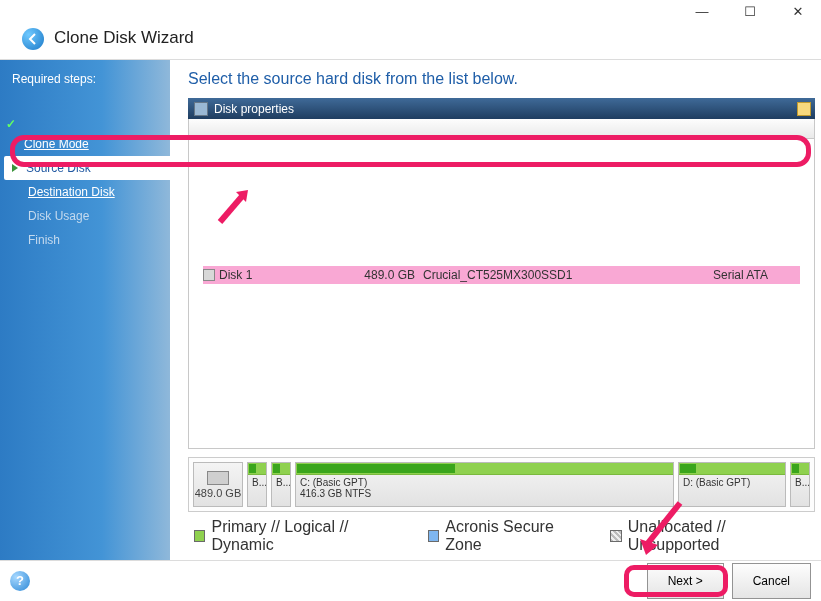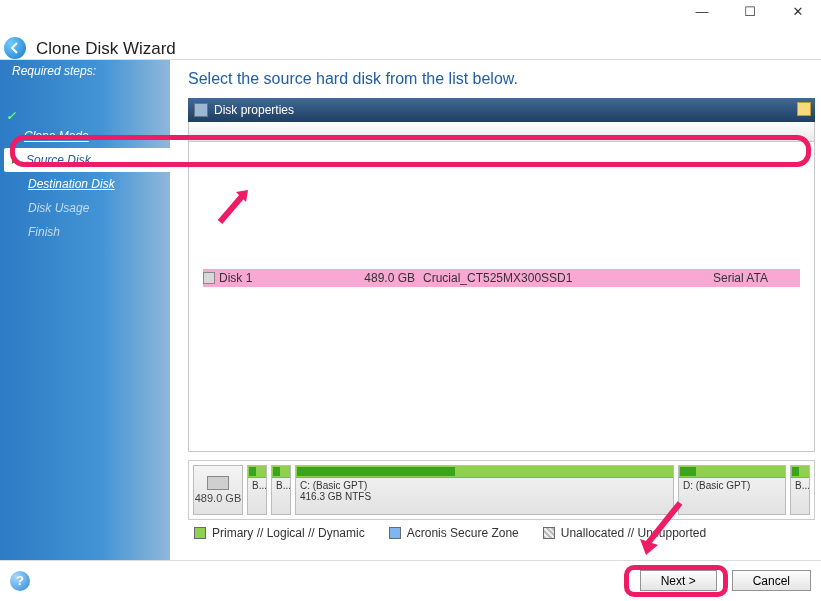--- a/index.html
+++ b/index.html
@@ -1,23 +1,23 @@
 <!DOCTYPE html>
 <html><head>
   <meta charset="utf-8">
   <style>
     * { margin: 0; padding: 0; box-sizing: border-box; font-family: "Segoe UI", Tahoma, sans-serif; }
     body { width: 821px; height: 601px; background: #fff; position: relative; overflow: hidden; }
     .titlebar { height: 28px; display: flex; justify-content: flex-end; align-items: flex-start; padding: 4px 8px 0 0; gap: 18px; }
     .titlebar span { width: 30px; text-align: center; color: #333; font-size: 13px; cursor: default; }
-    .header { height: 32px; display: flex; align-items: flex-end; padding-left: 4px; gap: 10px; border-bottom: 1px solid #dcdcdc; }
+    .header { height: 32px; display: flex; align-items: flex-start; padding-left: 22px; gap: 10px; border-bottom: 1px solid #dcdcdc; }
     .back-btn { width: 22px; height: 22px; border-radius: 50%; background: radial-gradient(circle at 30% 30%, #6fc9ff, #1b79c8); display: flex; align-items: center; justify-content: center; color: #fff; font-size: 14px; }
     .wizard-title { font-size: 17px; color: #222; }
     .body { display: flex; height: 500px; }
-    .sidebar { width: 170px; background: linear-gradient(to right, #2d7bc4, #4394d6 60%, #8fb8da); color: #fff; font-size: 12px; position: relative; font-style: italic; }
+    .sidebar { width: 170px; background: linear-gradient(to right, #2d7bc4, #4394d6 60%, #8fb8da); color: #fff; padding-top: 8px; font-size: 12px; position: relative; }
     .sidebar-heading { padding: 4px 12px 6px; font-size: 12px; }
     .step { padding: 5px 10px 5px 18px; display: flex; align-items: center; gap: 6px; cursor: default; }
     .step.completed::before { content: "✓"; color: #63ff63; font-weight: bold; margin-left: -12px; width: 12px; }
     .step.completed .step-label { text-decoration: underline; margin-top: 40px; }
     .step.current { background: #fff; color: #2259a2; border-radius: 2px 0 0 2px; margin-left: 4px; padding-left: 8px; }
     .step.current::before { content: ""; display: inline-block; width: 0; height: 0; border-left: 6px solid #3a953a; border-top: 4px solid transparent; border-bottom: 4px solid transparent; margin-right: 2px; }
     .step.pending-link .step-label { text-decoration: underline; }
     .step.disabled { color: #c3d9ee; }
     .main { flex: 1; background: #fff; display: flex; flex-direction: column; position: relative; padding-left: 14px; }
     .main-title { color: #1f5ea8; font-size: 16px; padding: 10px 8px 10px 4px; }
@@ -31,30 +31,30 @@
     .disk-row .disk-icon { display: inline-block; width: 12px; height: 12px; background: #d8d8d8; border: 1px solid #888; margin-right: 4px; vertical-align: -2px; }
     .cap-cell { text-align: right; padding-right: 8px; }
     .arrow1 { position: absolute; left: 216px; top: 186px; pointer-events: none; }
     .disk-map-wrap { margin: 8px 6px 0 4px; height: 60px; display: flex; gap: 4px; font-size: 11px; border: 1px solid #ccc; background: #fdfdfd; padding: 4px; }
     .map-label { width: 50px; display: flex; flex-direction: column; justify-content: center; align-items: center; color: #444; border: 1px solid #bbb; background: linear-gradient(to bottom, #f4f4f4, #e2e2e2); }
     .map-hdd-icon { width: 22px; height: 14px; background: #cfcfcf; border: 1px solid #888; margin-bottom: 2px; }
     .map-part { border: 1px solid #bbb; background: linear-gradient(to bottom, #f4f4f4, #e2e2e2); display: flex; flex-direction: column; overflow: hidden; }
     .map-part .bar { height: 12px; background: #8fd14f; border-bottom: 1px solid #7ab93d; position: relative; }
     .map-part .bar .fill { position: absolute; top: 1px; bottom: 1px; left: 1px; background: #3aa51c; }
     .map-part .txt { padding: 2px 4px; font-size: 10px; color: #333; line-height: 11px; }
-    .legend-row { display: flex; gap: 24px; padding: 6px 10px; font-size: 12px; color: #333; align-items: center; }
+    .legend-row { display: flex; gap: 24px; padding: 6px 10px; font-size: 16px; color: #333; align-items: center; }
     .legend-item { display: flex; align-items: center; gap: 6px; }
     .lg-sq { width: 12px; height: 12px; border: 1px solid #6a6a6a; }
     .lg-green { background: #8fd14f; }
     .lg-blue { background: #7fb6ef; }
     .lg-hatch { background: repeating-linear-gradient(45deg, #bbb 0 2px, #eee 2px 4px); }
     .footer { border-top: 1px solid #dcdcdc; height: 40px; display: flex; align-items: center; padding: 0 10px; gap: 8px; font-size: 12px; }
     .help-icon { width: 20px; height: 20px; border-radius: 50%; background: radial-gradient(circle at 30% 30%, #a7d8ff, #2c88d6); color: #fff; display: flex; align-items: center; justify-content: center; font-weight: bold; font-size: 13px; }
     .footer-spacer { flex: 1; }
-    .btn { height: 21px; padding: 0 20px; border: 1px solid #939393; background: linear-gradient(to bottom, #fdfdfd, #e5e5e5); font-size: 12px; cursor: default; display: flex; align-items: center; margin-left: 7px; }
+    .btn { height: 36px; padding: 0 20px; border: 1px solid #939393; background: linear-gradient(to bottom, #fdfdfd, #e5e5e5); font-size: 12px; cursor: default; display: flex; align-items: center; }
     .btn-highlight { position: absolute; right: 93px; bottom: 4px; width: 104px; height: 32px; border: 5px solid #ed1c64; border-radius: 10px; pointer-events: none; }
     .arrow2 { position: absolute; right: 135px; bottom: 42px; pointer-events: none; }
   </style>
 </head>
 <body>
 
 <div class="titlebar">
   <span>—</span>
   <span>☐</span>
   <span>✕</span>

